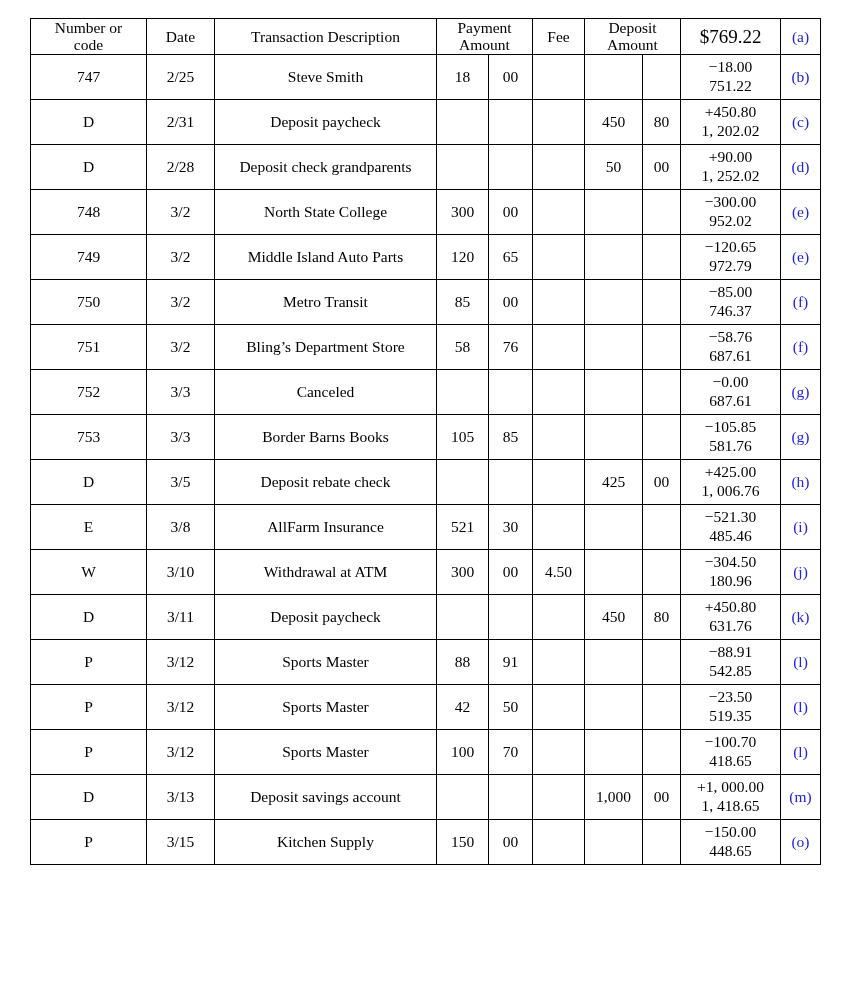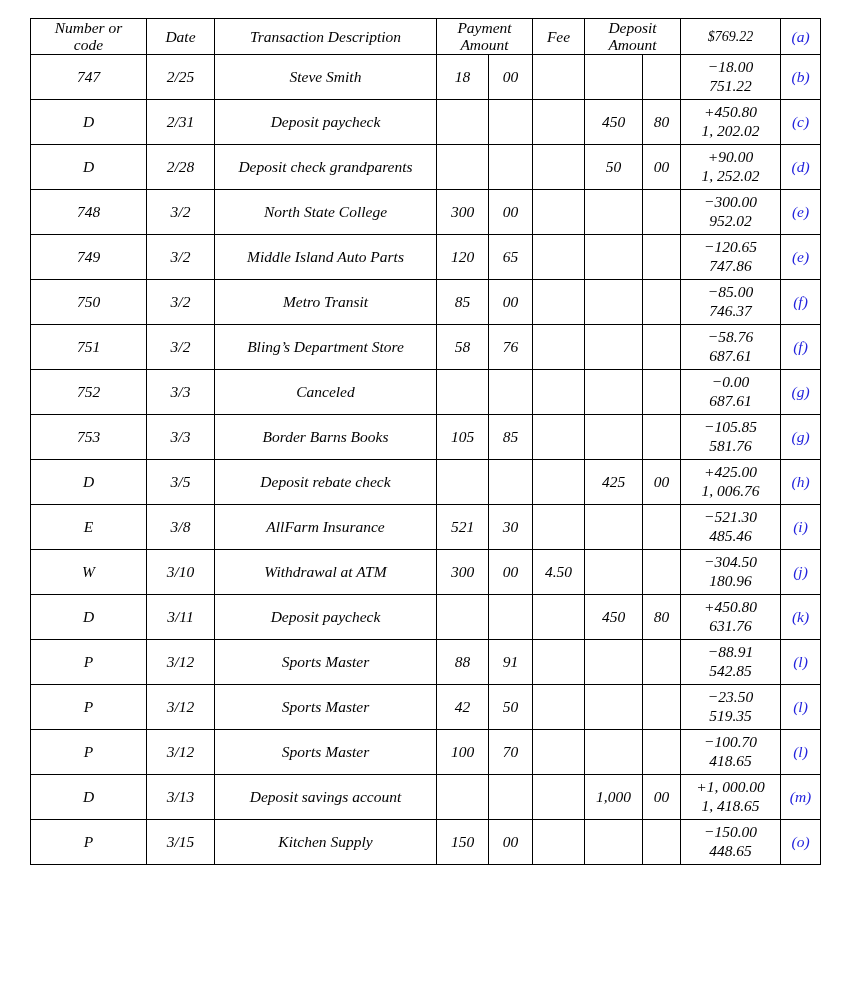--- a/index.html
+++ b/index.html
@@ -12,21 +12,20 @@
   body {
     font-family: "Liberation Serif", serif;
     color: #000000;
   }
   #sheet {
     position: relative;
     width: 860px;
     height: 984px;
     box-sizing: border-box;
     padding: 18px 30px 0 30px;
-    font-style: italic;
   }
   table.register {
     border-collapse: collapse;
     width: 790px;
     table-layout: fixed;
     font-family: "Liberation Serif", serif;
   }
   table.register td, table.register th {
     border: 1px solid #000000;
     padding: 0;
@@ -39,21 +38,21 @@
   thead th {
     border: none;
     border-bottom: 2px solid #000000;
     padding: 2px 2px 6px 2px;
     font-weight: bold;
     font-size: 16px;
     line-height: 1.12;
   }
   thead th.balance-head {
     font-weight: normal;
-    font-size: 14px;
+    font-size: 19px;
   }
   thead th.tag-head {
     border-bottom: none;
   }
   
   col.c-num    { width: 116px; }
   col.c-date   { width: 68px; }
   col.c-desc   { width: 222px; }
   col.c-pay1   { width: 52px; }
   col.c-pay2   { width: 44px; }
@@ -185,21 +184,21 @@
           <td class="cell-num">749</td>
           <td class="cell-date">3/2</td>
           <td class="cell-desc">Middle Island Auto Parts</td>
           <td class="cell-pay-dollars">120</td>
           <td class="cell-pay-cents">65</td>
           <td class="cell-fee"></td>
           <td class="cell-dep-dollars"></td>
           <td class="cell-dep-cents"></td>
           <td class="balance">
             <span class="delta">−120.65</span>
-            <span class="total">747.86</span>
+            <span class="total">972.79</span>
           </td>
           <td class="tag">(e)</td>
         </tr>
         <tr>
           <td class="cell-num">750</td>
           <td class="cell-date">3/2</td>
           <td class="cell-desc">Metro Transit</td>
           <td class="cell-pay-dollars">85</td>
           <td class="cell-pay-cents">00</td>
           <td class="cell-fee"></td>

